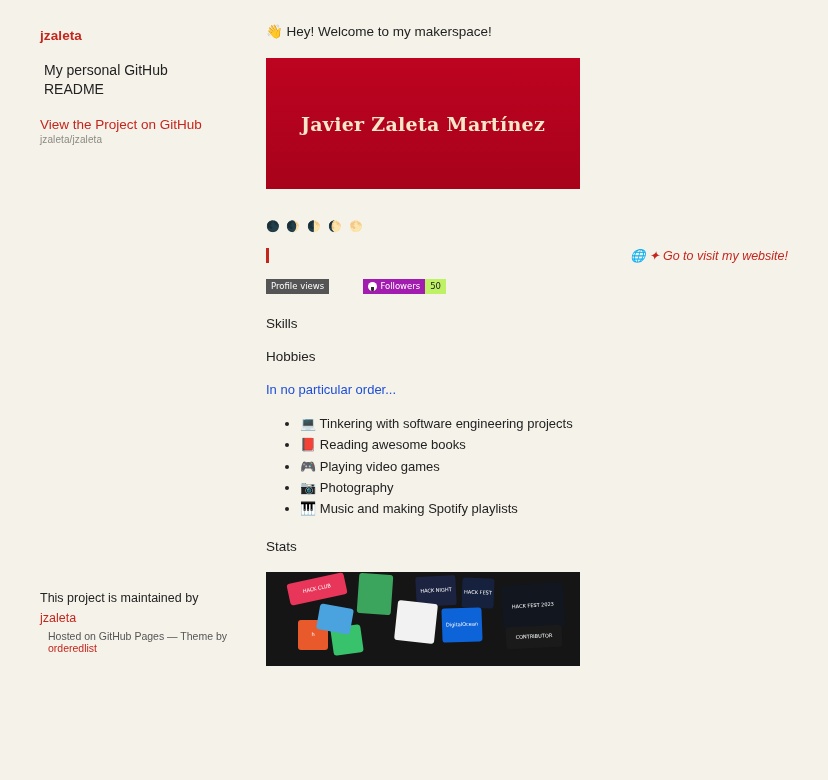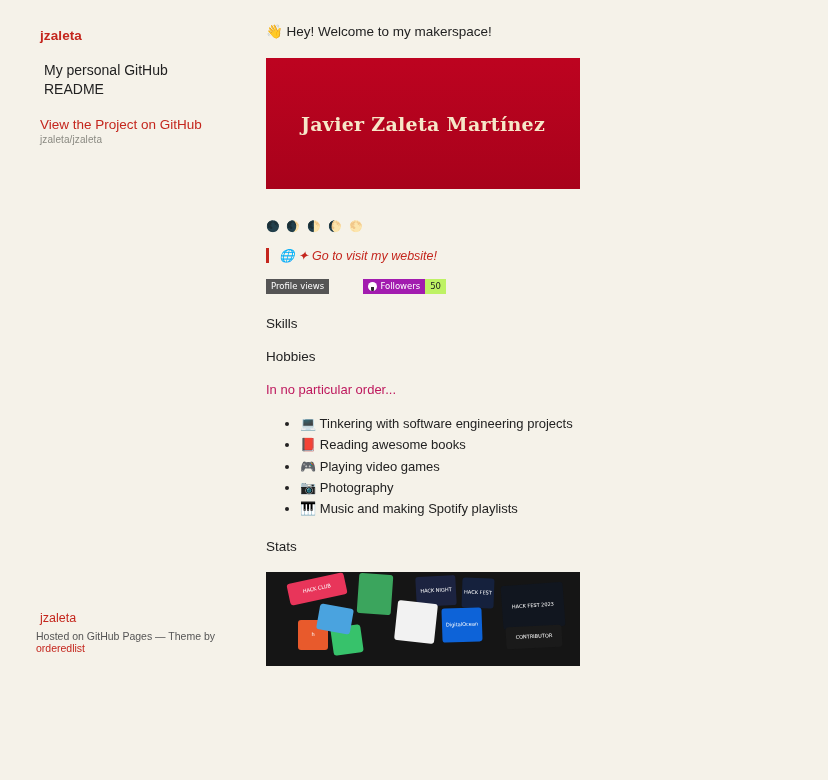--- a/index.html
+++ b/index.html
@@ -61,21 +61,21 @@
     color: #222;
     line-height: 1.5;
   }
   .maintain-user {
     font-size: 12.5px;
     color: #c4261d;
     text-decoration: none;
   }
   .hosted {
     position: absolute;
-    left: 36px;
+    left: 48px;
     bottom: 14px;
     font-size: 10.5px;
     color: #555;
   }
   .hosted a { color: #c4261d; text-decoration: none; }
 
   
   .main {
     position: absolute;
     left: 248px; top: 0;
@@ -112,20 +112,21 @@
     margin: 0 0 16px 0;
     line-height: 1;
   }
   .quote {
     border-left: 3px solid #c4261d;
     padding-left: 10px;
     margin: 0 0 16px 0;
     font-size: 12.5px;
     color: #c4261d;
     font-style: italic;
+    text-align: right;
   }
   .intro {
     font-size: 13.5px;
     line-height: 1.55;
     margin: 0 0 18px 0;
     max-width: 290px;
   }
   .badges {
     display: flex;
     gap: 8px;
@@ -183,21 +184,21 @@
     list-style: disc;
   }
   ul.bullets li {
     font-size: 13px;
     line-height: 1.63;
     color: #222;
   }
   .para {
     font-size: 13px;
     margin: 0 0 16px 0;
-    color: #be185d;
+    color: #1d4ed8;
   }
   
   .stickers {
     width: 314px;
     height: 94px;
     background: #151515;
     margin: 18px 0 12px 0;
     position: relative;
     overflow: hidden;
   }
@@ -219,20 +220,21 @@
 
 <div class="page">
 
   <div class="sidebar">
     <div class="site-title">jzaleta</div>
     <div class="site-desc">My personal GitHub README</div>
     <a class="gh-link" href="#">View the Project on GitHub</a>
     <div class="gh-sub">jzaleta/jzaleta</div>
 
     <div class="maintain">
+      <div class="maintain-line">This project is maintained by</div>
       <a class="maintain-user" href="#">jzaleta</a>
     </div>
     <div class="hosted">
       <span>Hosted on GitHub Pages — Theme by </span><a href="#">orderedlist</a>
     </div>
   </div>
 
   <div class="main">
     <p class="greet">👋 Hey! Welcome to my makerspace!</p>
 

